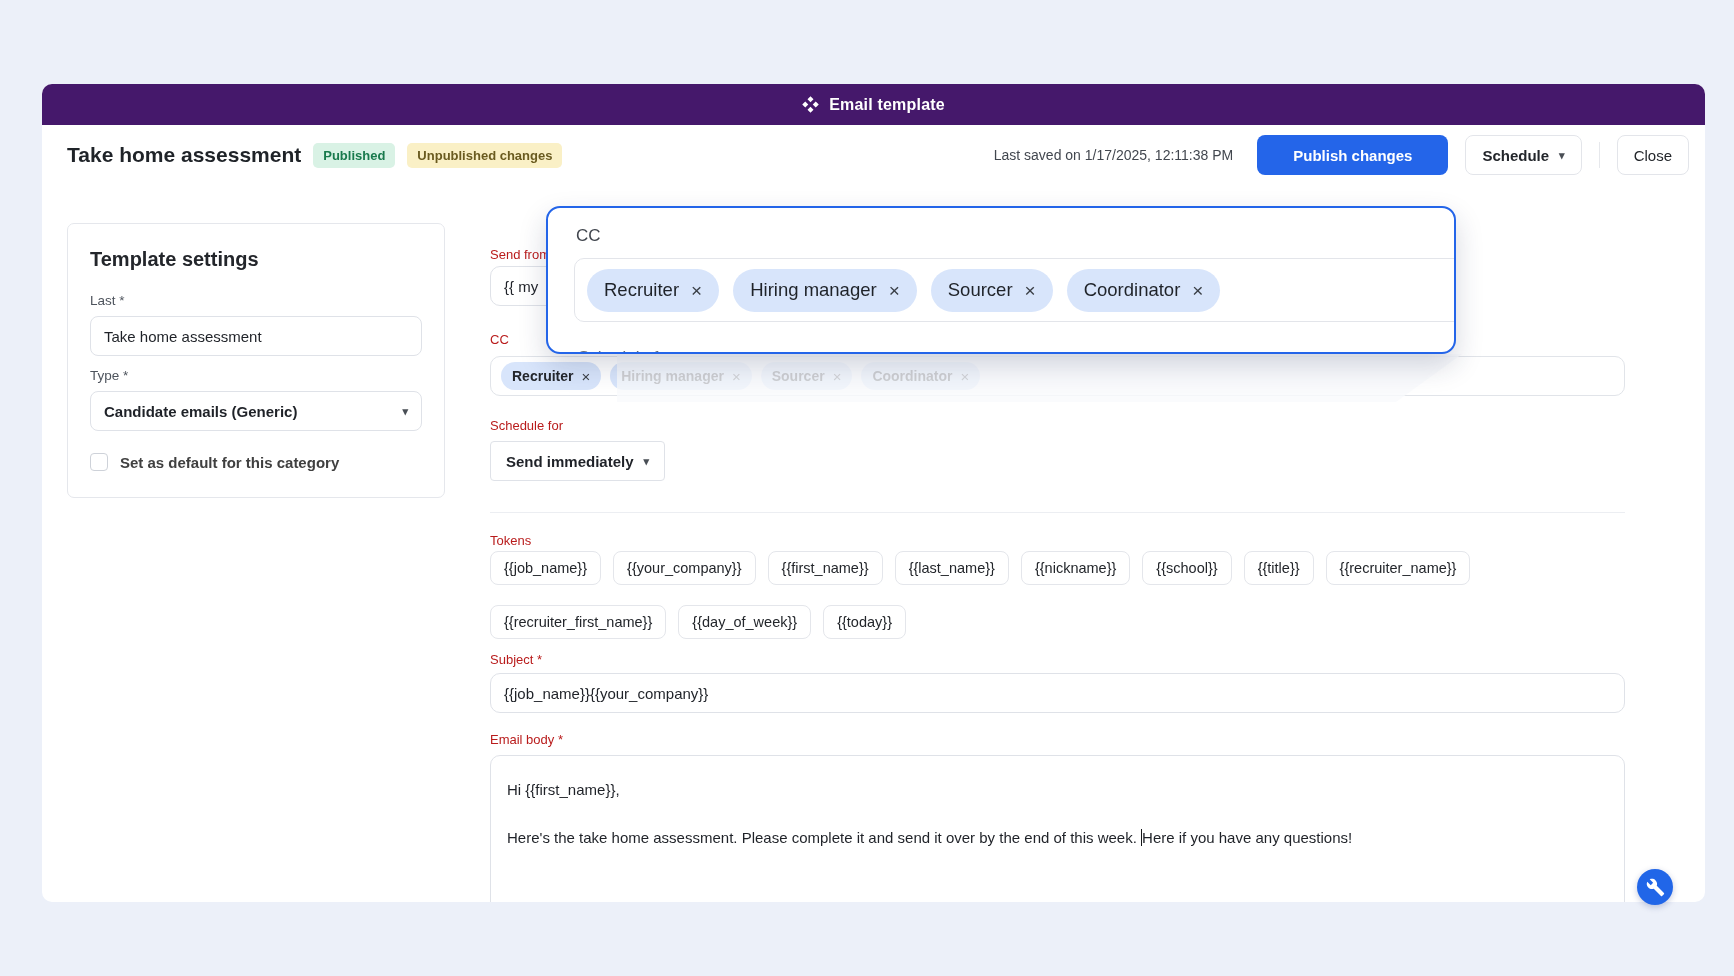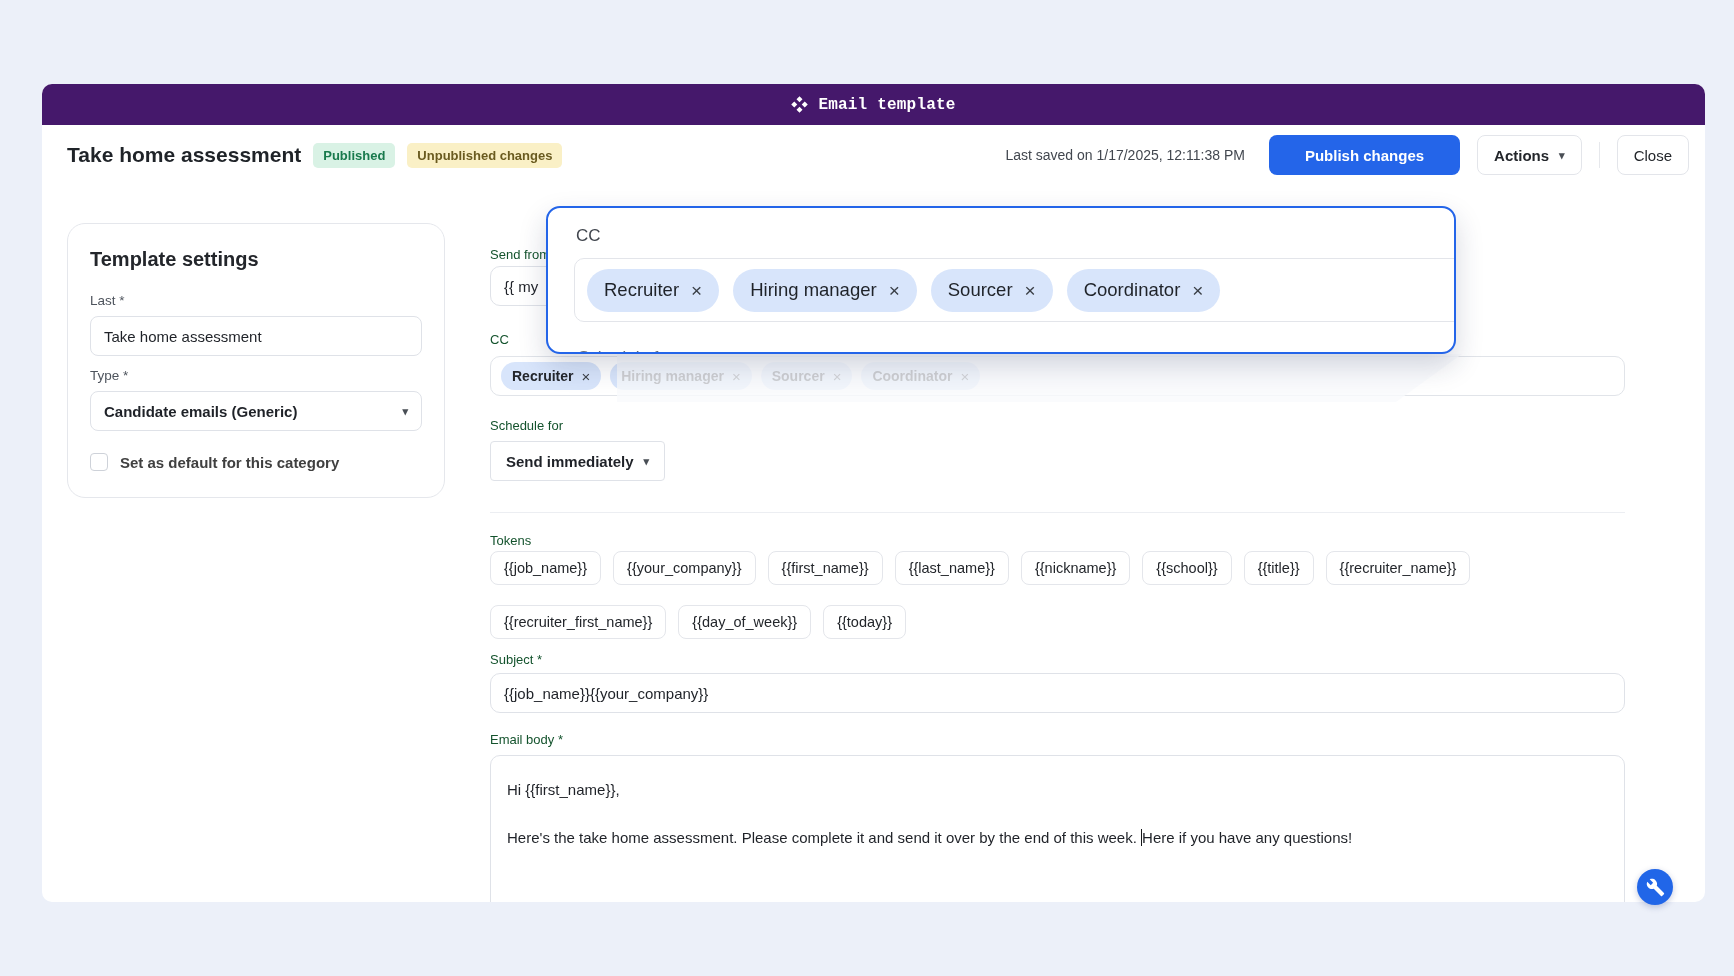--- a/index.html
+++ b/index.html
@@ -17,21 +17,21 @@
     background: #fff; border-radius: 10px;
     overflow: hidden;
   }
   
   .topbar {
     height: 41px; width: 100%;
     background: var(--topbar, #45186B);
     display: flex; align-items: center; justify-content: center; gap: 10px;
     color: #fff;
   }
-  .topbar-title { font-size: 16px; font-weight: 700; letter-spacing: .2px; font-family: Liberation Mono, monospace; }
+  .topbar-title { font-size: 16px; font-weight: 700; letter-spacing: .2px; }
   
   .header {
     height: 60px; display: flex; align-items: center;
     padding: 0 16px 0 25px; background: #fff;
   }
   .doc-title { font-size: 21px; font-weight: 700; color: #1F2328; }
   .badge { font-size: 13px; font-weight: 600; border-radius: 5px; padding: 5px 10px; margin-left: 12px; white-space: nowrap; }
   .badge.published { background: var(--published_bg,#D9F2E5); color: var(--published_text,#197A4D); }
   .badge.unpublished { background: var(--unpublished_bg,#FAF0C6); color: var(--unpublished_text,#6A5B20); }
   .header-right { margin-left: auto; display: flex; align-items: center; gap: 17px; }
@@ -43,21 +43,21 @@
   }
   .btn-primary { background: var(--accent_blue,#2465E9); color: #fff; font-weight: 600; padding: 0 36px; border: none; }
   .btn-outline { background: #fff; color: #23262B; border: 1px solid #E3E5EA; padding: 0 16px; }
   .btn-outline.actions { font-weight: 600; gap: 10px; }
   .btn-outline.close { font-weight: 500; }
   .vdivider { width: 1px; height: 26px; background: #E6E8EC; }
   .caret { font-size: 11px; color: #494E55; line-height: 1; }
   
   .card {
     position: absolute; left: 25px; top: 139px; width: 378px;
-    border: 1px solid #E5E7EC; border-radius: 18px; background: #fff;
+    border: 1px solid #E5E7EC; border-radius: 7px; background: #fff;
     padding: 24px 22px 26px 22px;
   }
   .card h2 { font-size: 20px; font-weight: 700; color: #23262B; margin-bottom: 22px; }
   .field-label { font-size: 13.5px; color: #4E545D; font-weight: 500; margin-bottom: 8px; }
   .text-input {
     width: 100%; height: 40px; border: 1px solid #DFE2E8; border-radius: 8px;
     padding: 0 13px; font-size: 15px; color: #1F2228; background: #fff;
     font-family: "Liberation Sans", sans-serif; outline: none;
   }
   .select {
@@ -65,21 +65,21 @@
     background: #fff; display: flex; align-items: center; justify-content: space-between;
     padding: 0 13px; font-size: 15px; font-weight: 600; color: #1F2228; cursor: pointer;
   }
   .mt20 { margin-top: 12px; }
   .checkbox-row { margin-top: 22px; display: flex; align-items: center; gap: 12px; cursor: pointer; }
   .checkbox { width: 18px; height: 18px; border: 1.5px solid #CED2D9; border-radius: 4px; background: #fff; flex: 0 0 auto; }
   .checkbox-label { font-size: 15px; font-weight: 600; color: #404040; }
   
   .main-col { position: absolute; left: 448px; top: 0; width: 1135px; height: 100%; }
   .abs { position: absolute; }
-  .small-label { font-size: 13px; color: #14532d; font-weight: 500; }
+  .small-label { font-size: 13px; color: #b91c1c; font-weight: 500; }
   .sendfrom-input { width: 340px; }
   .chip-input {
     width: 100%; height: 40px; border: 1px solid #E1E4E9; border-radius: 10px;
     display: flex; align-items: center; gap: 9px; padding: 0 10px; background: #fff;
   }
   .tag {
     display: inline-flex; align-items: center; gap: 8px;
     background: var(--tag_bg,#D8E5FB); border-radius: 14px; height: 28px; padding: 0 11px;
     font-size: 14px; font-weight: 600; color: #23262B; white-space: nowrap;
   }
@@ -147,21 +147,21 @@
   </div>
 
   <div class="header">
     <span class="doc-title">Take home assessment</span>
     <span class="badge published">Published</span>
     <span class="badge unpublished">Unpublished changes</span>
     <div class="header-right">
       <span class="last-saved">Last saved on 1/17/2025, 12:11:38 PM</span>
       <button class="btn btn-primary">Publish changes</button>
       <button class="btn btn-outline actions">
-        <span>Actions</span>
+        <span>Schedule</span>
         <span class="caret">▾</span>
       </button>
       <div class="vdivider"></div>
       <button class="btn btn-outline close">Close</button>
     </div>
   </div>
 
   <div class="card">
     <h2>Template settings</h2>
     <div class="field-label">Last *</div>

